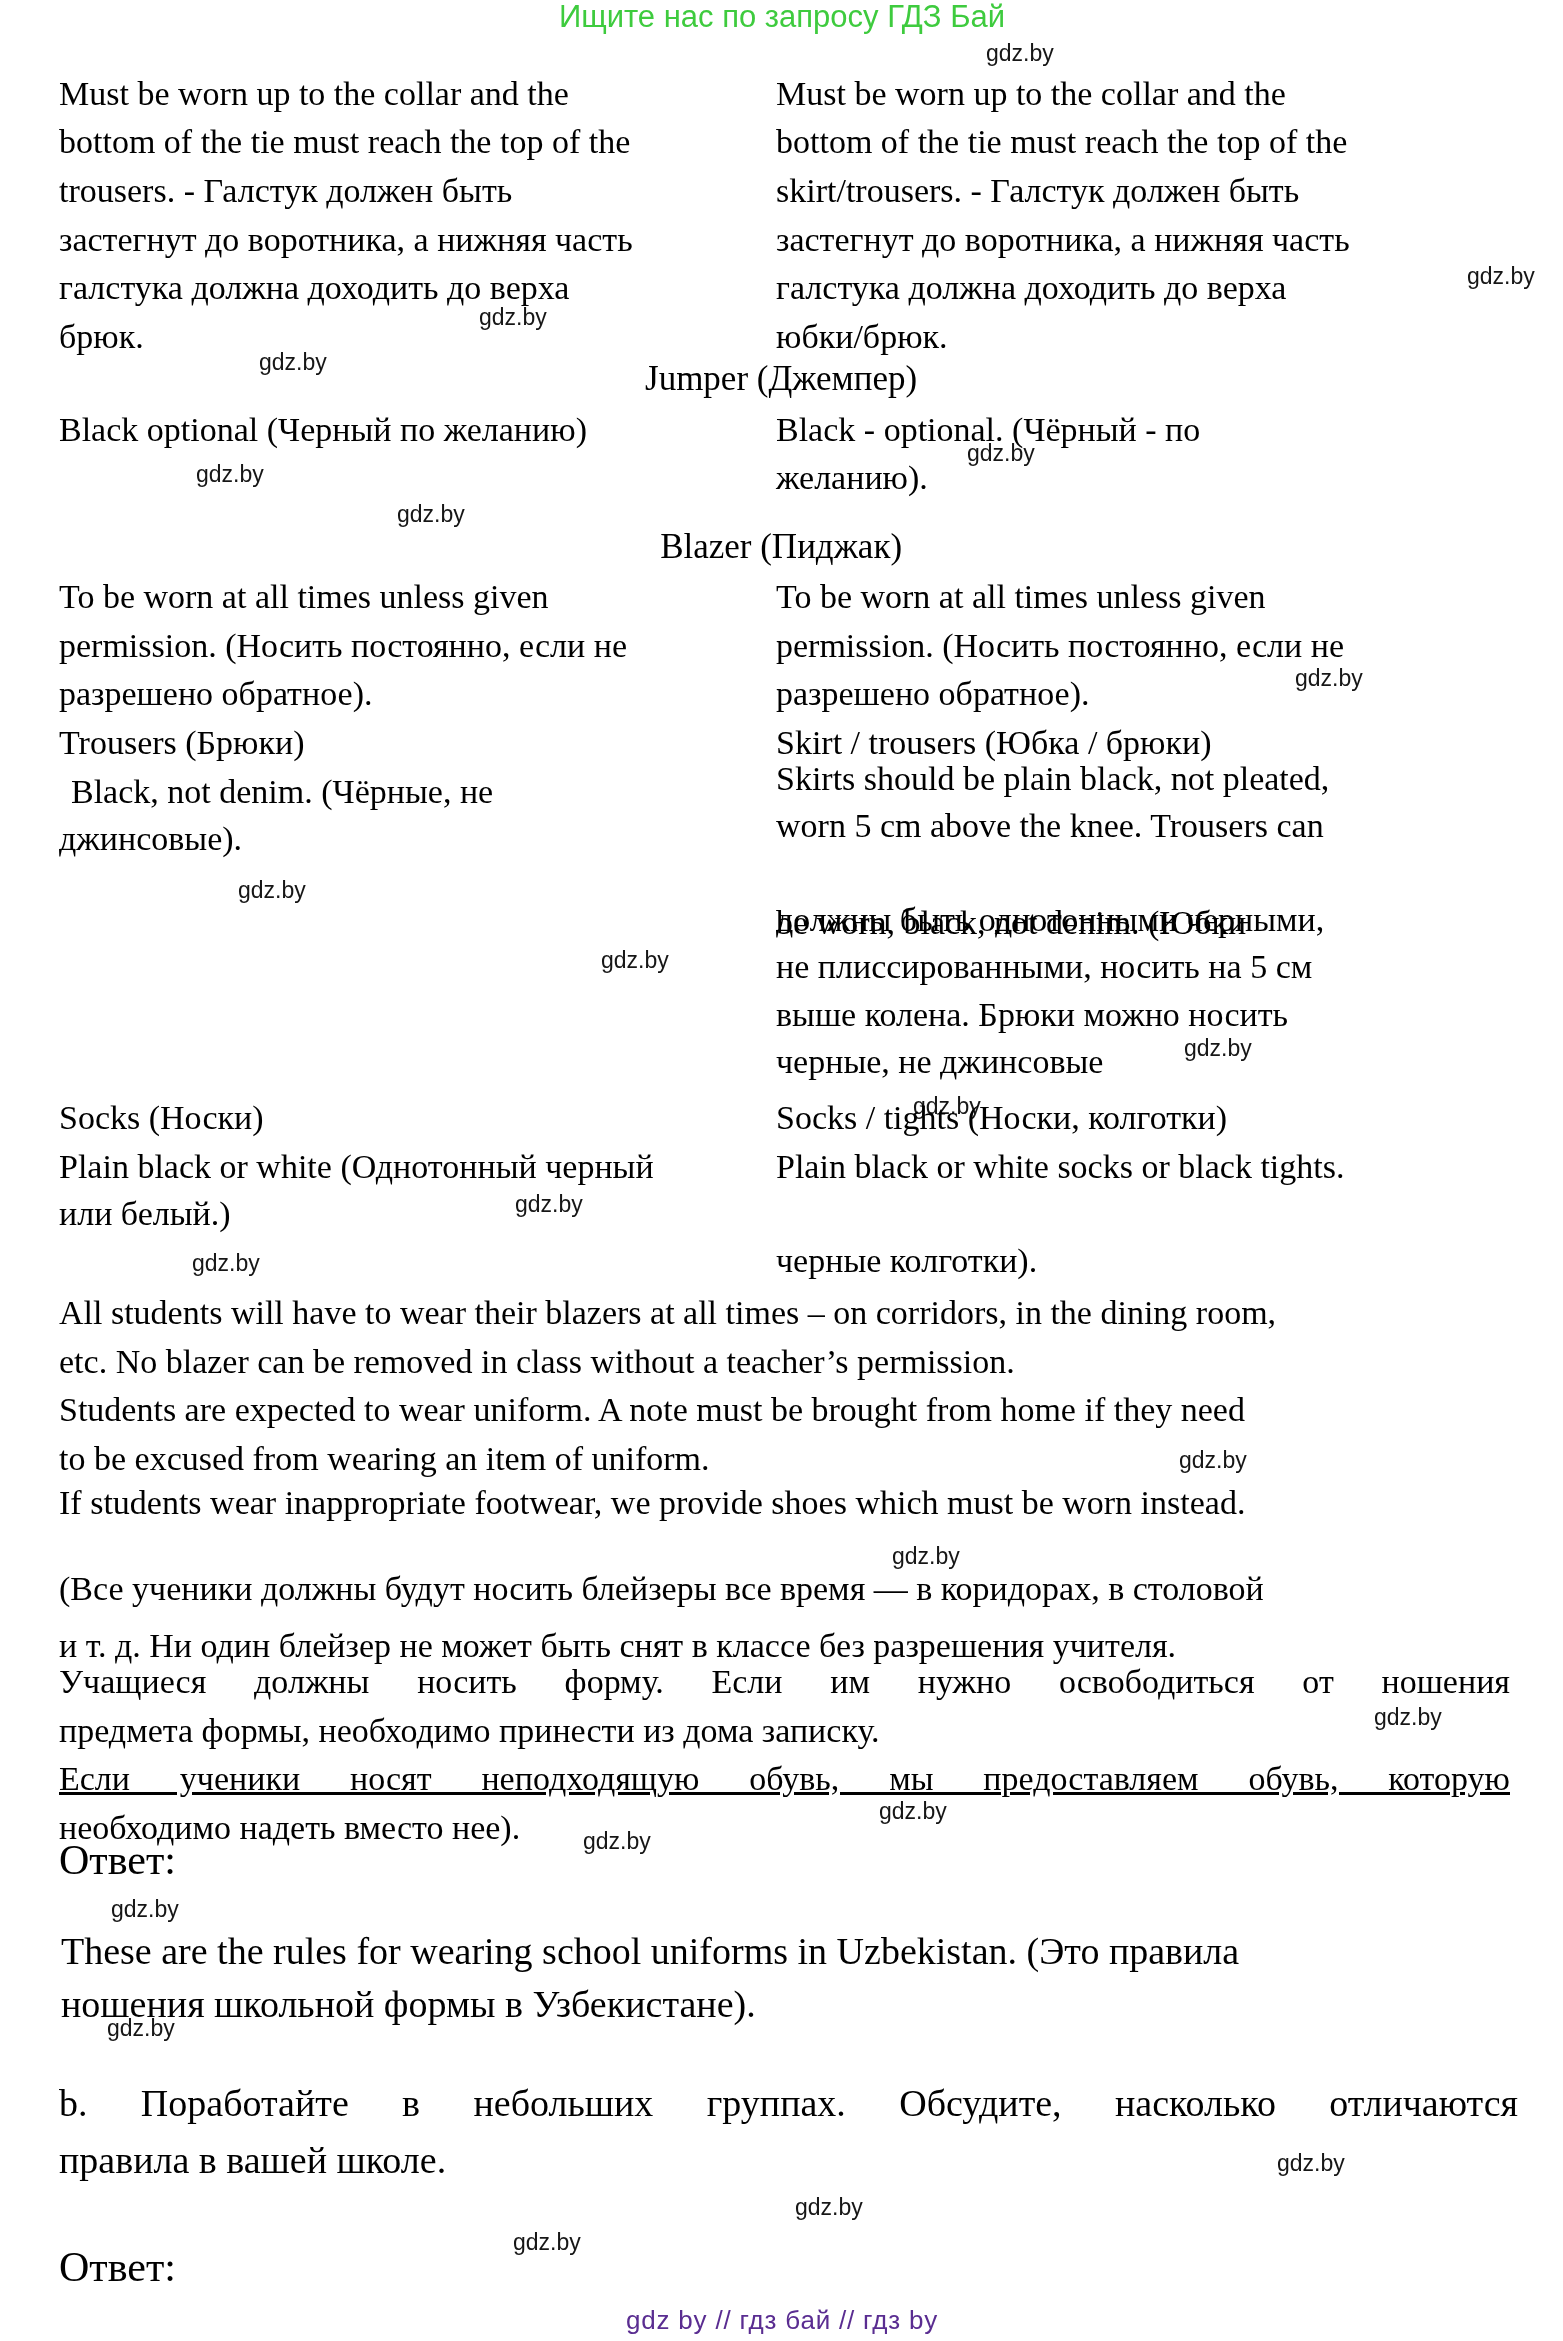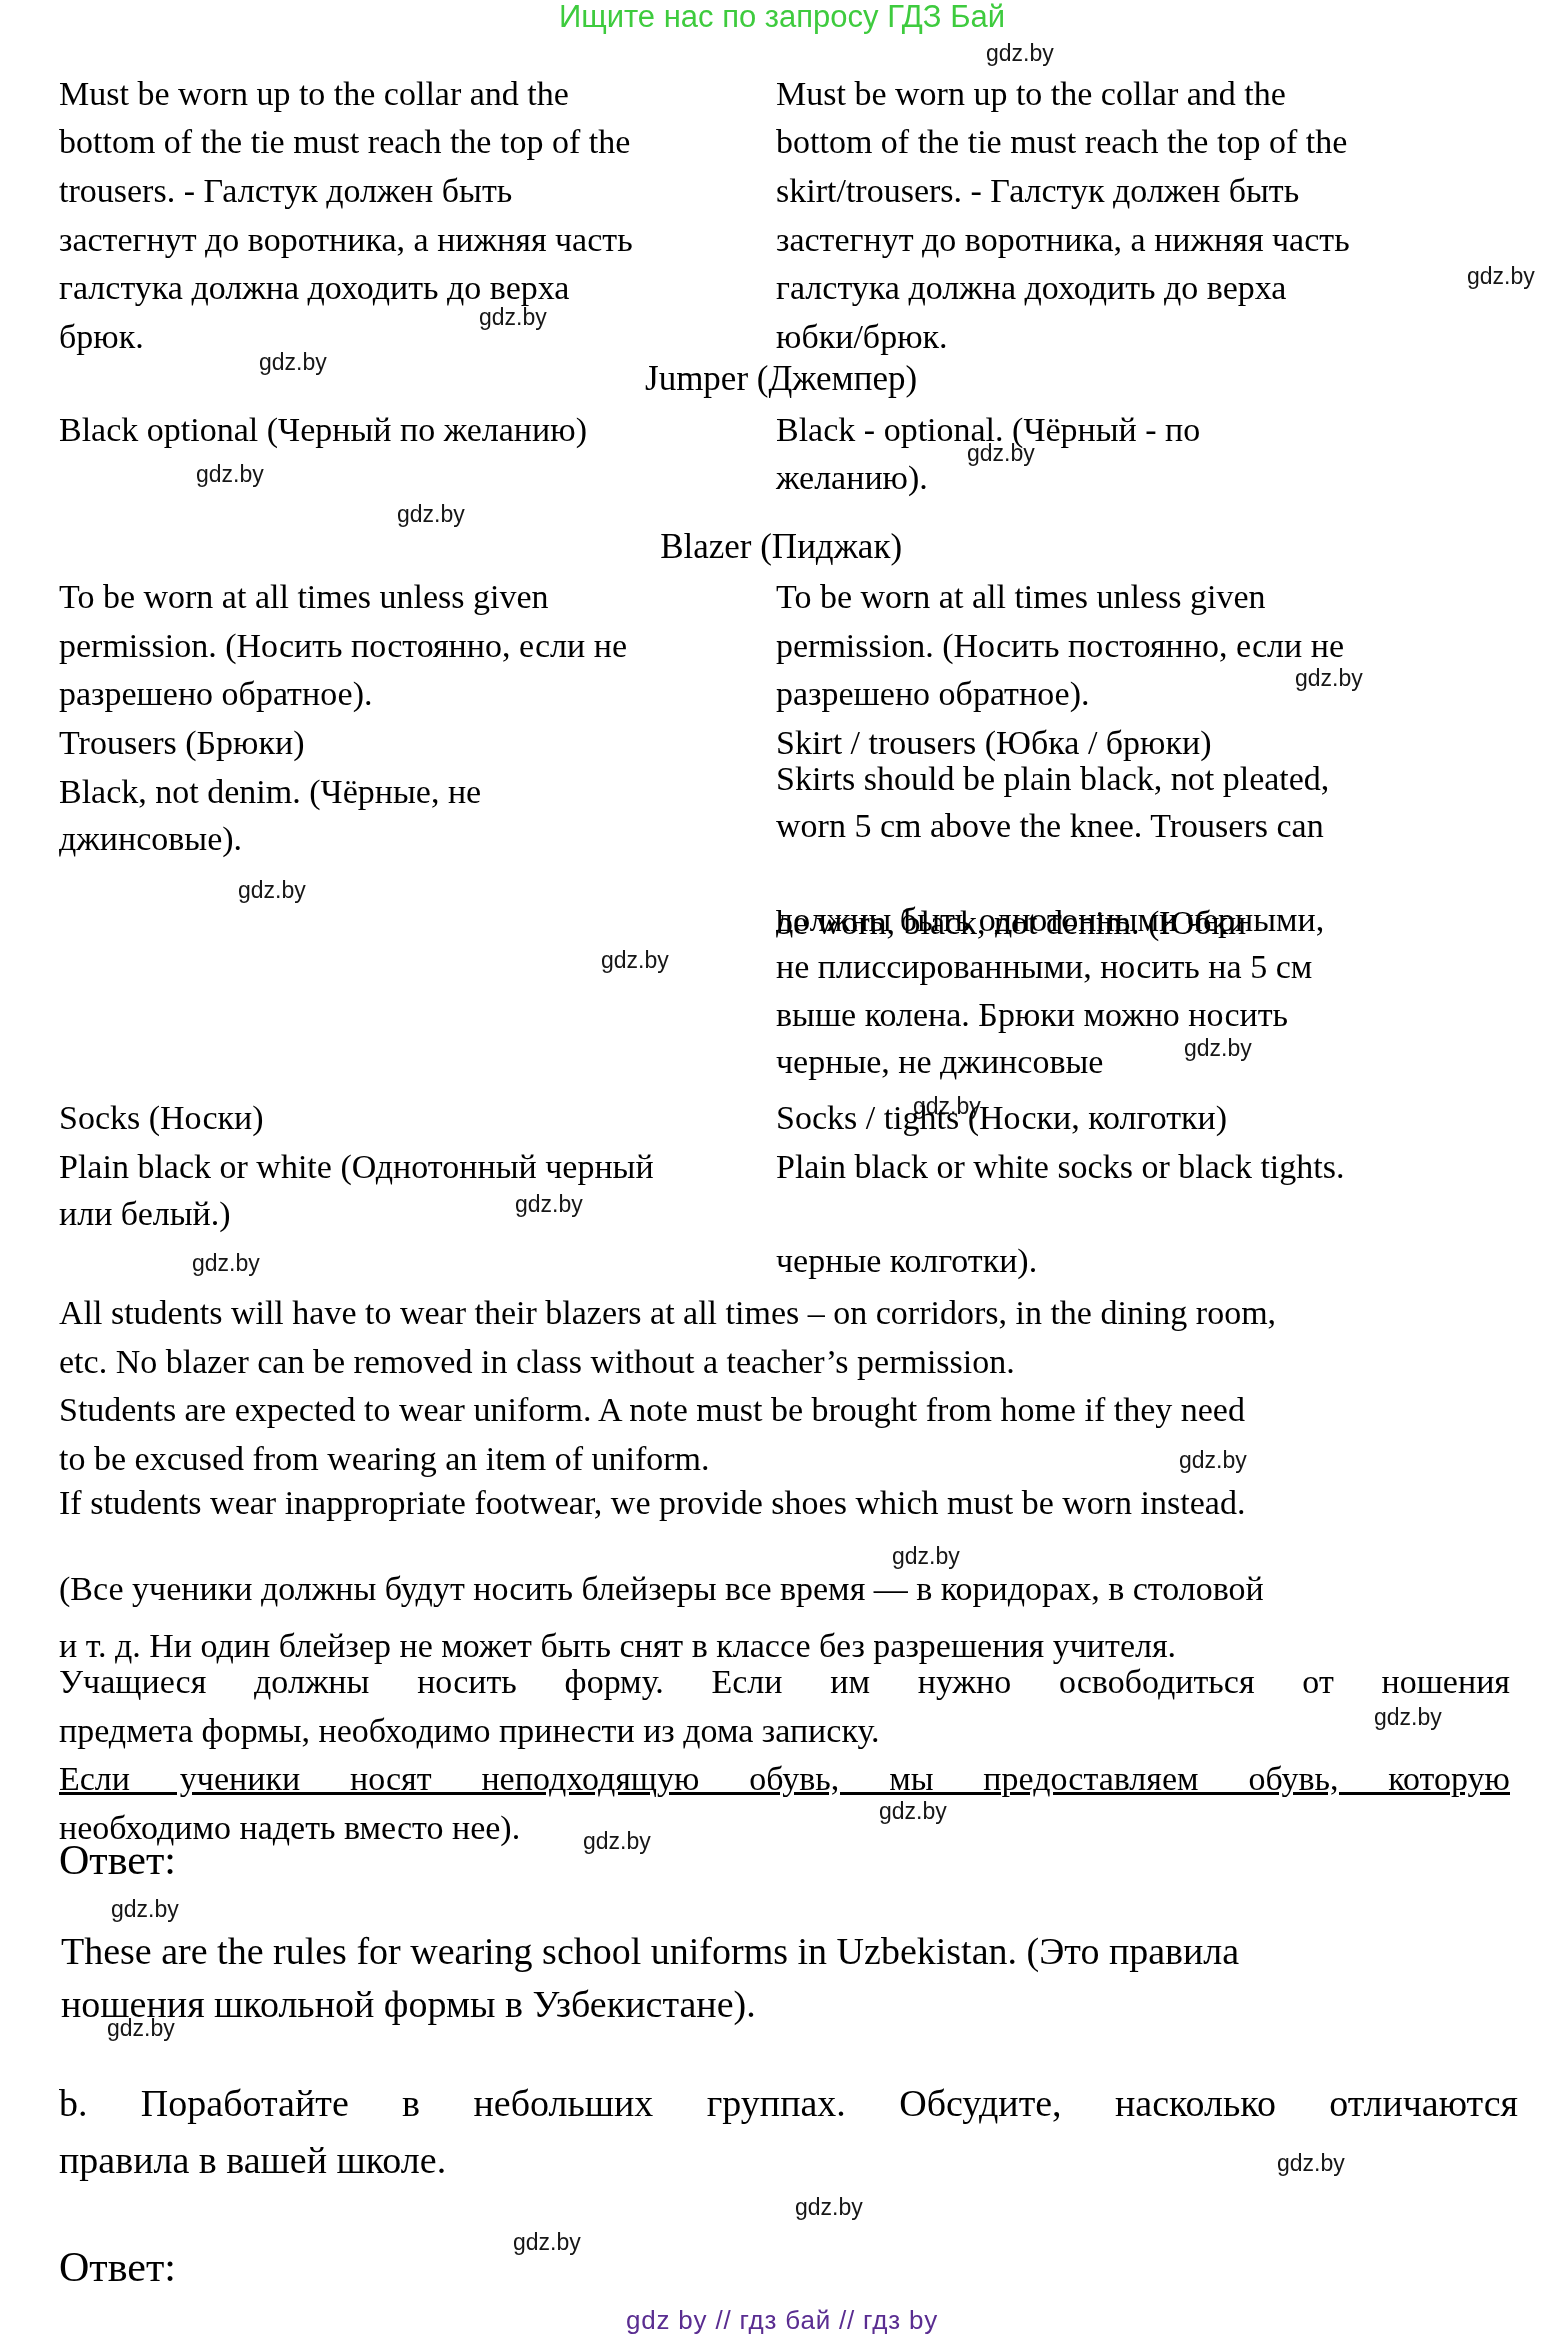--- a/index.html
+++ b/index.html
@@ -106,21 +106,21 @@
   <div class="ln" style="left:59px;  top:578px;">To be worn at all times unless given</div>
   <div class="ln" style="left:59px;  top:627px;">permission. (Носить постоянно, если не</div>
   <div class="ln" style="left:59px;  top:675px;">разрешено обратное).</div>
   <div class="ln" style="left:776px; top:578px;">To be worn at all times unless given</div>
   <div class="ln" style="left:776px; top:627px;">permission. (Носить постоянно, если не</div>
   <div class="ln" style="left:776px; top:675px;">разрешено обратное).</div>
 
   <div class="ln" style="left:59px;  top:724px;">Trousers (Брюки)</div>
   <div class="ln" style="left:776px; top:724px;">Skirt / trousers (Юбка / брюки)</div>
 
-  <div class="ln" style="left:59px;  top:773px;font-family:Liberation Serif, serif;">Black, not denim. (Чёрные, не</div>
+  <div class="ln" style="left:71px;  top:773px;font-family:Liberation Serif, serif;">Black, not denim. (Чёрные, не</div>
   <div class="ln" style="left:59px;  top:820px;">джинсовые).</div>
   <div class="ln" style="left:776px; top:760px;">Skirts should be plain black, not pleated,</div>
   <div class="ln" style="left:776px; top:807px;">worn 5 cm above the knee. Trousers can</div>
   <div class="ln" style="left:776px; top:904px;">be worn, black, not denim. (Юбки</div>
   <div class="ln" style="left:776px; top:901px;">должны быть однотонными черными,</div>
   <div class="ln" style="left:776px; top:948px;">не плиссированными, носить на 5 см</div>
   <div class="ln" style="left:776px; top:996px;">выше колена. Брюки можно носить</div>
   <div class="ln" style="left:776px; top:1043px;">черные, не джинсовые</div>
 
   <div class="ln" style="left:59px;  top:1099px;">Socks (Носки)</div>

